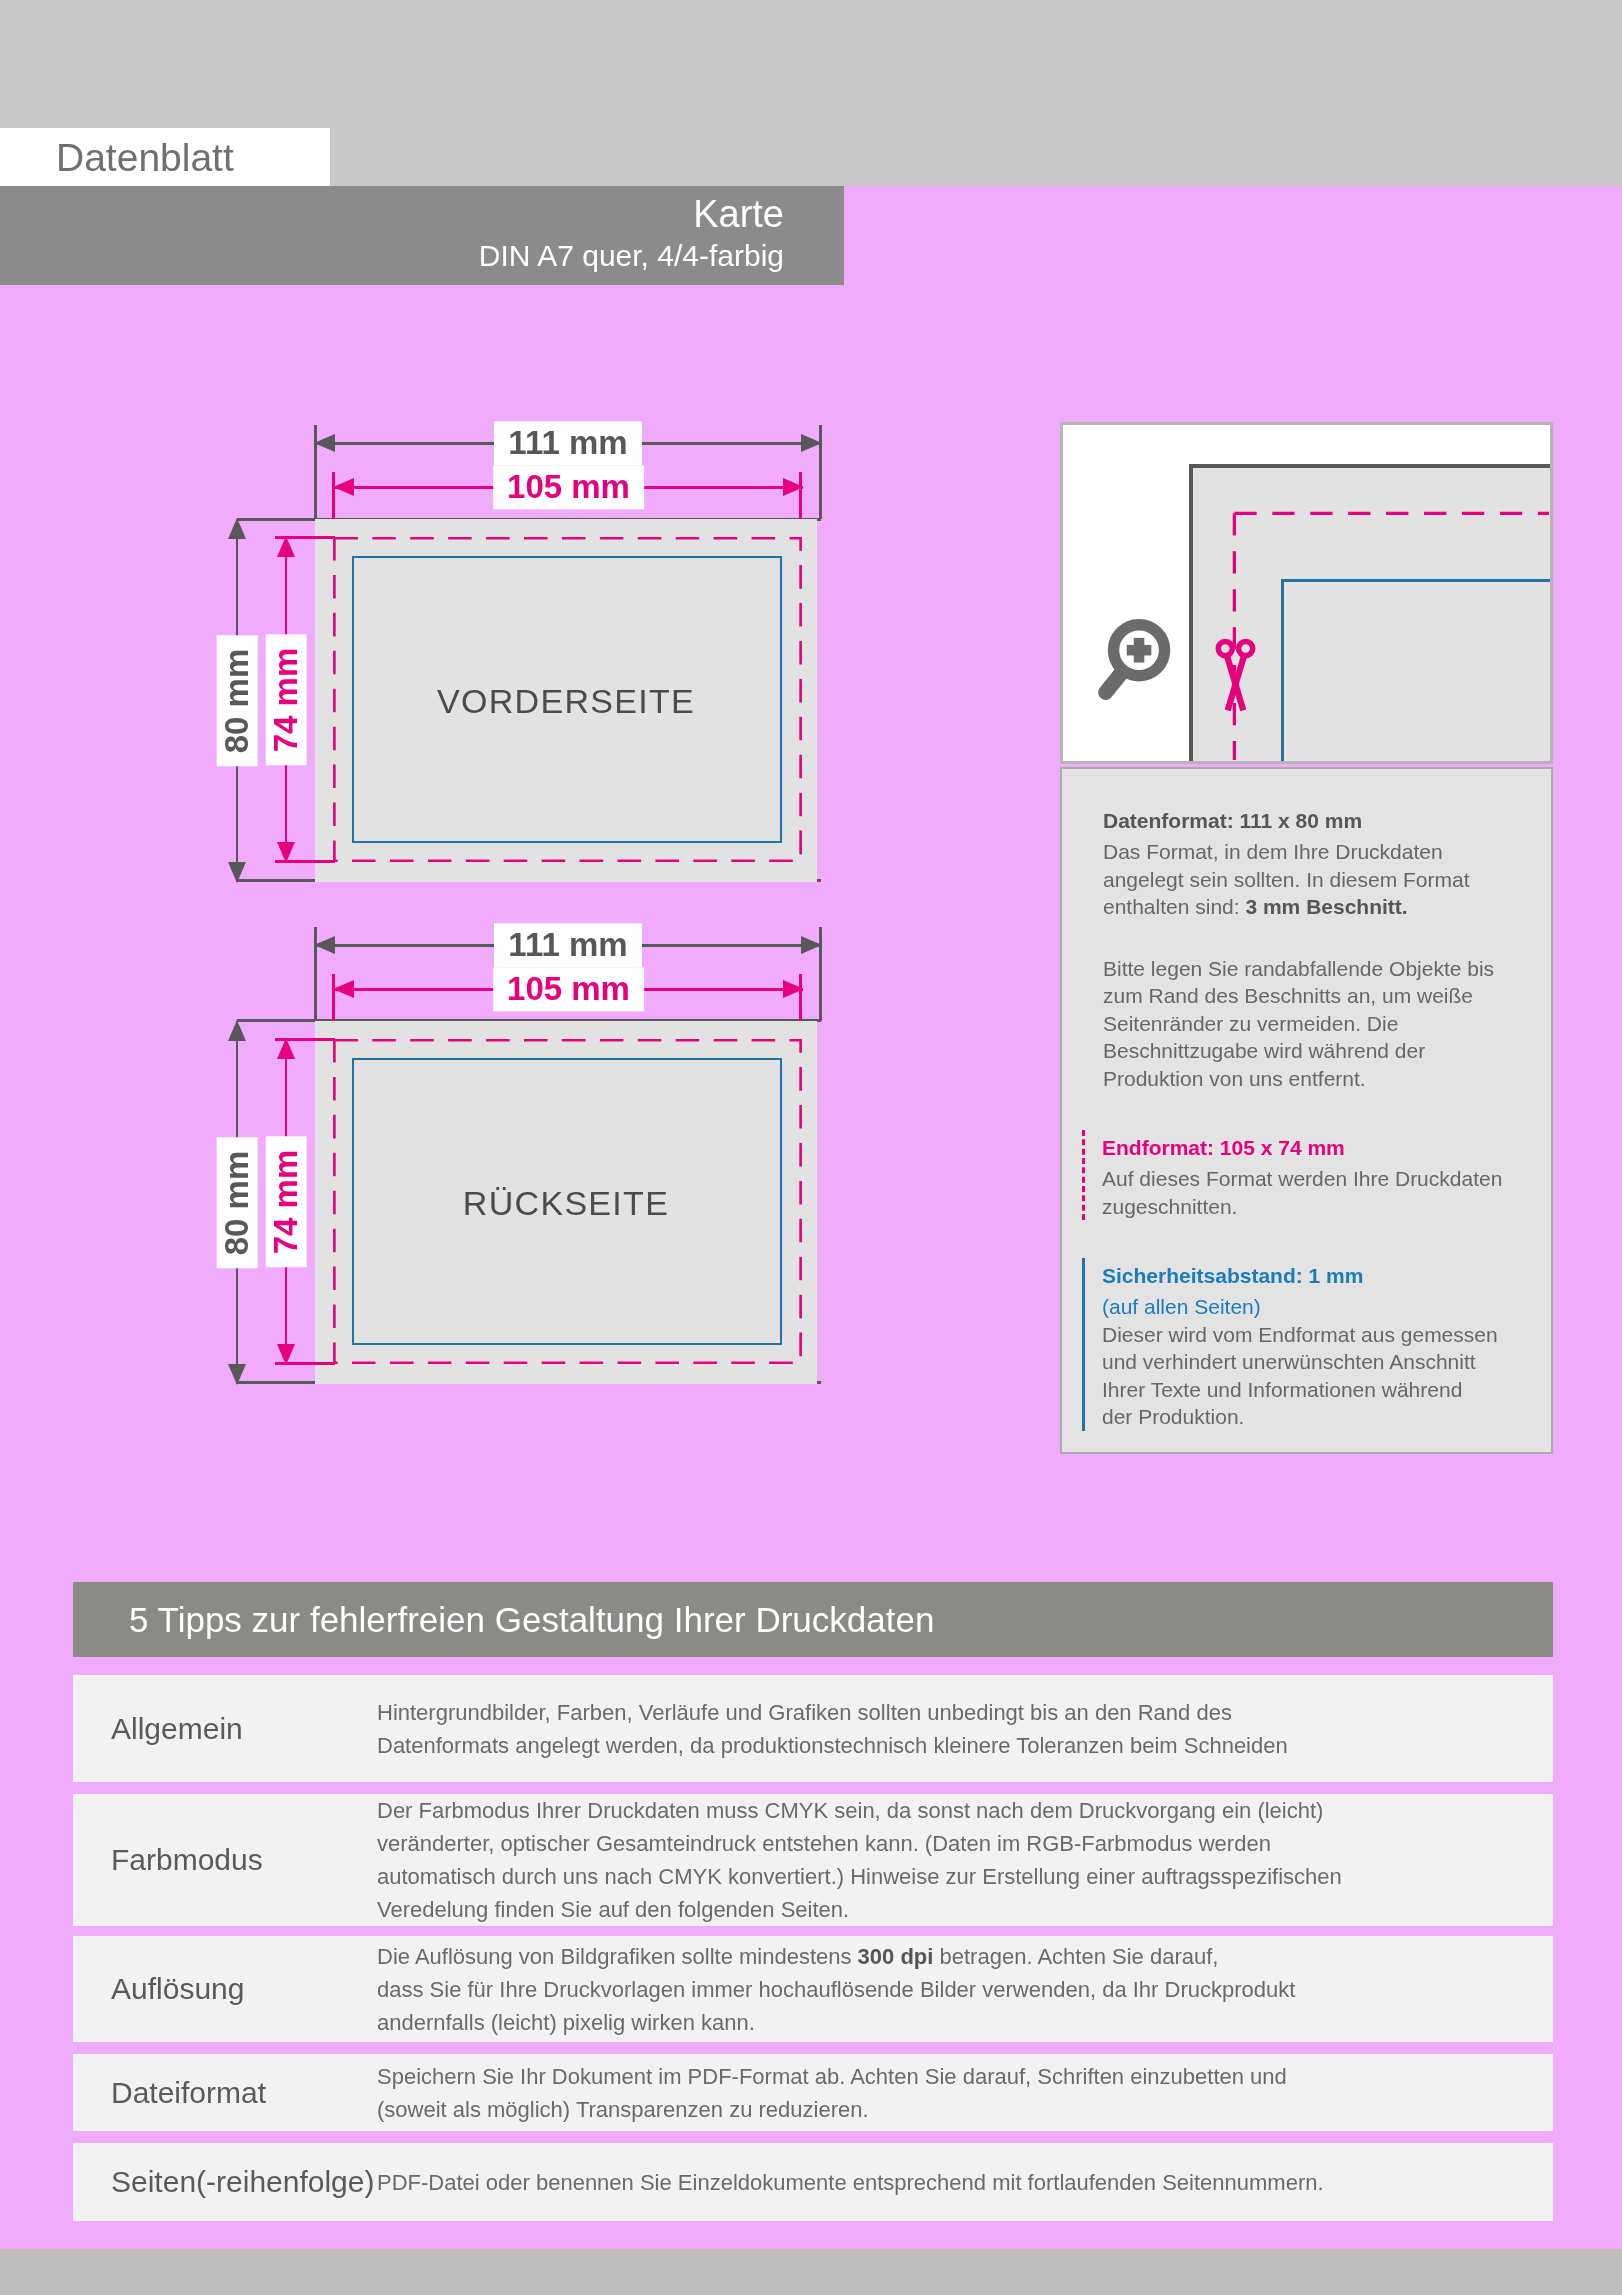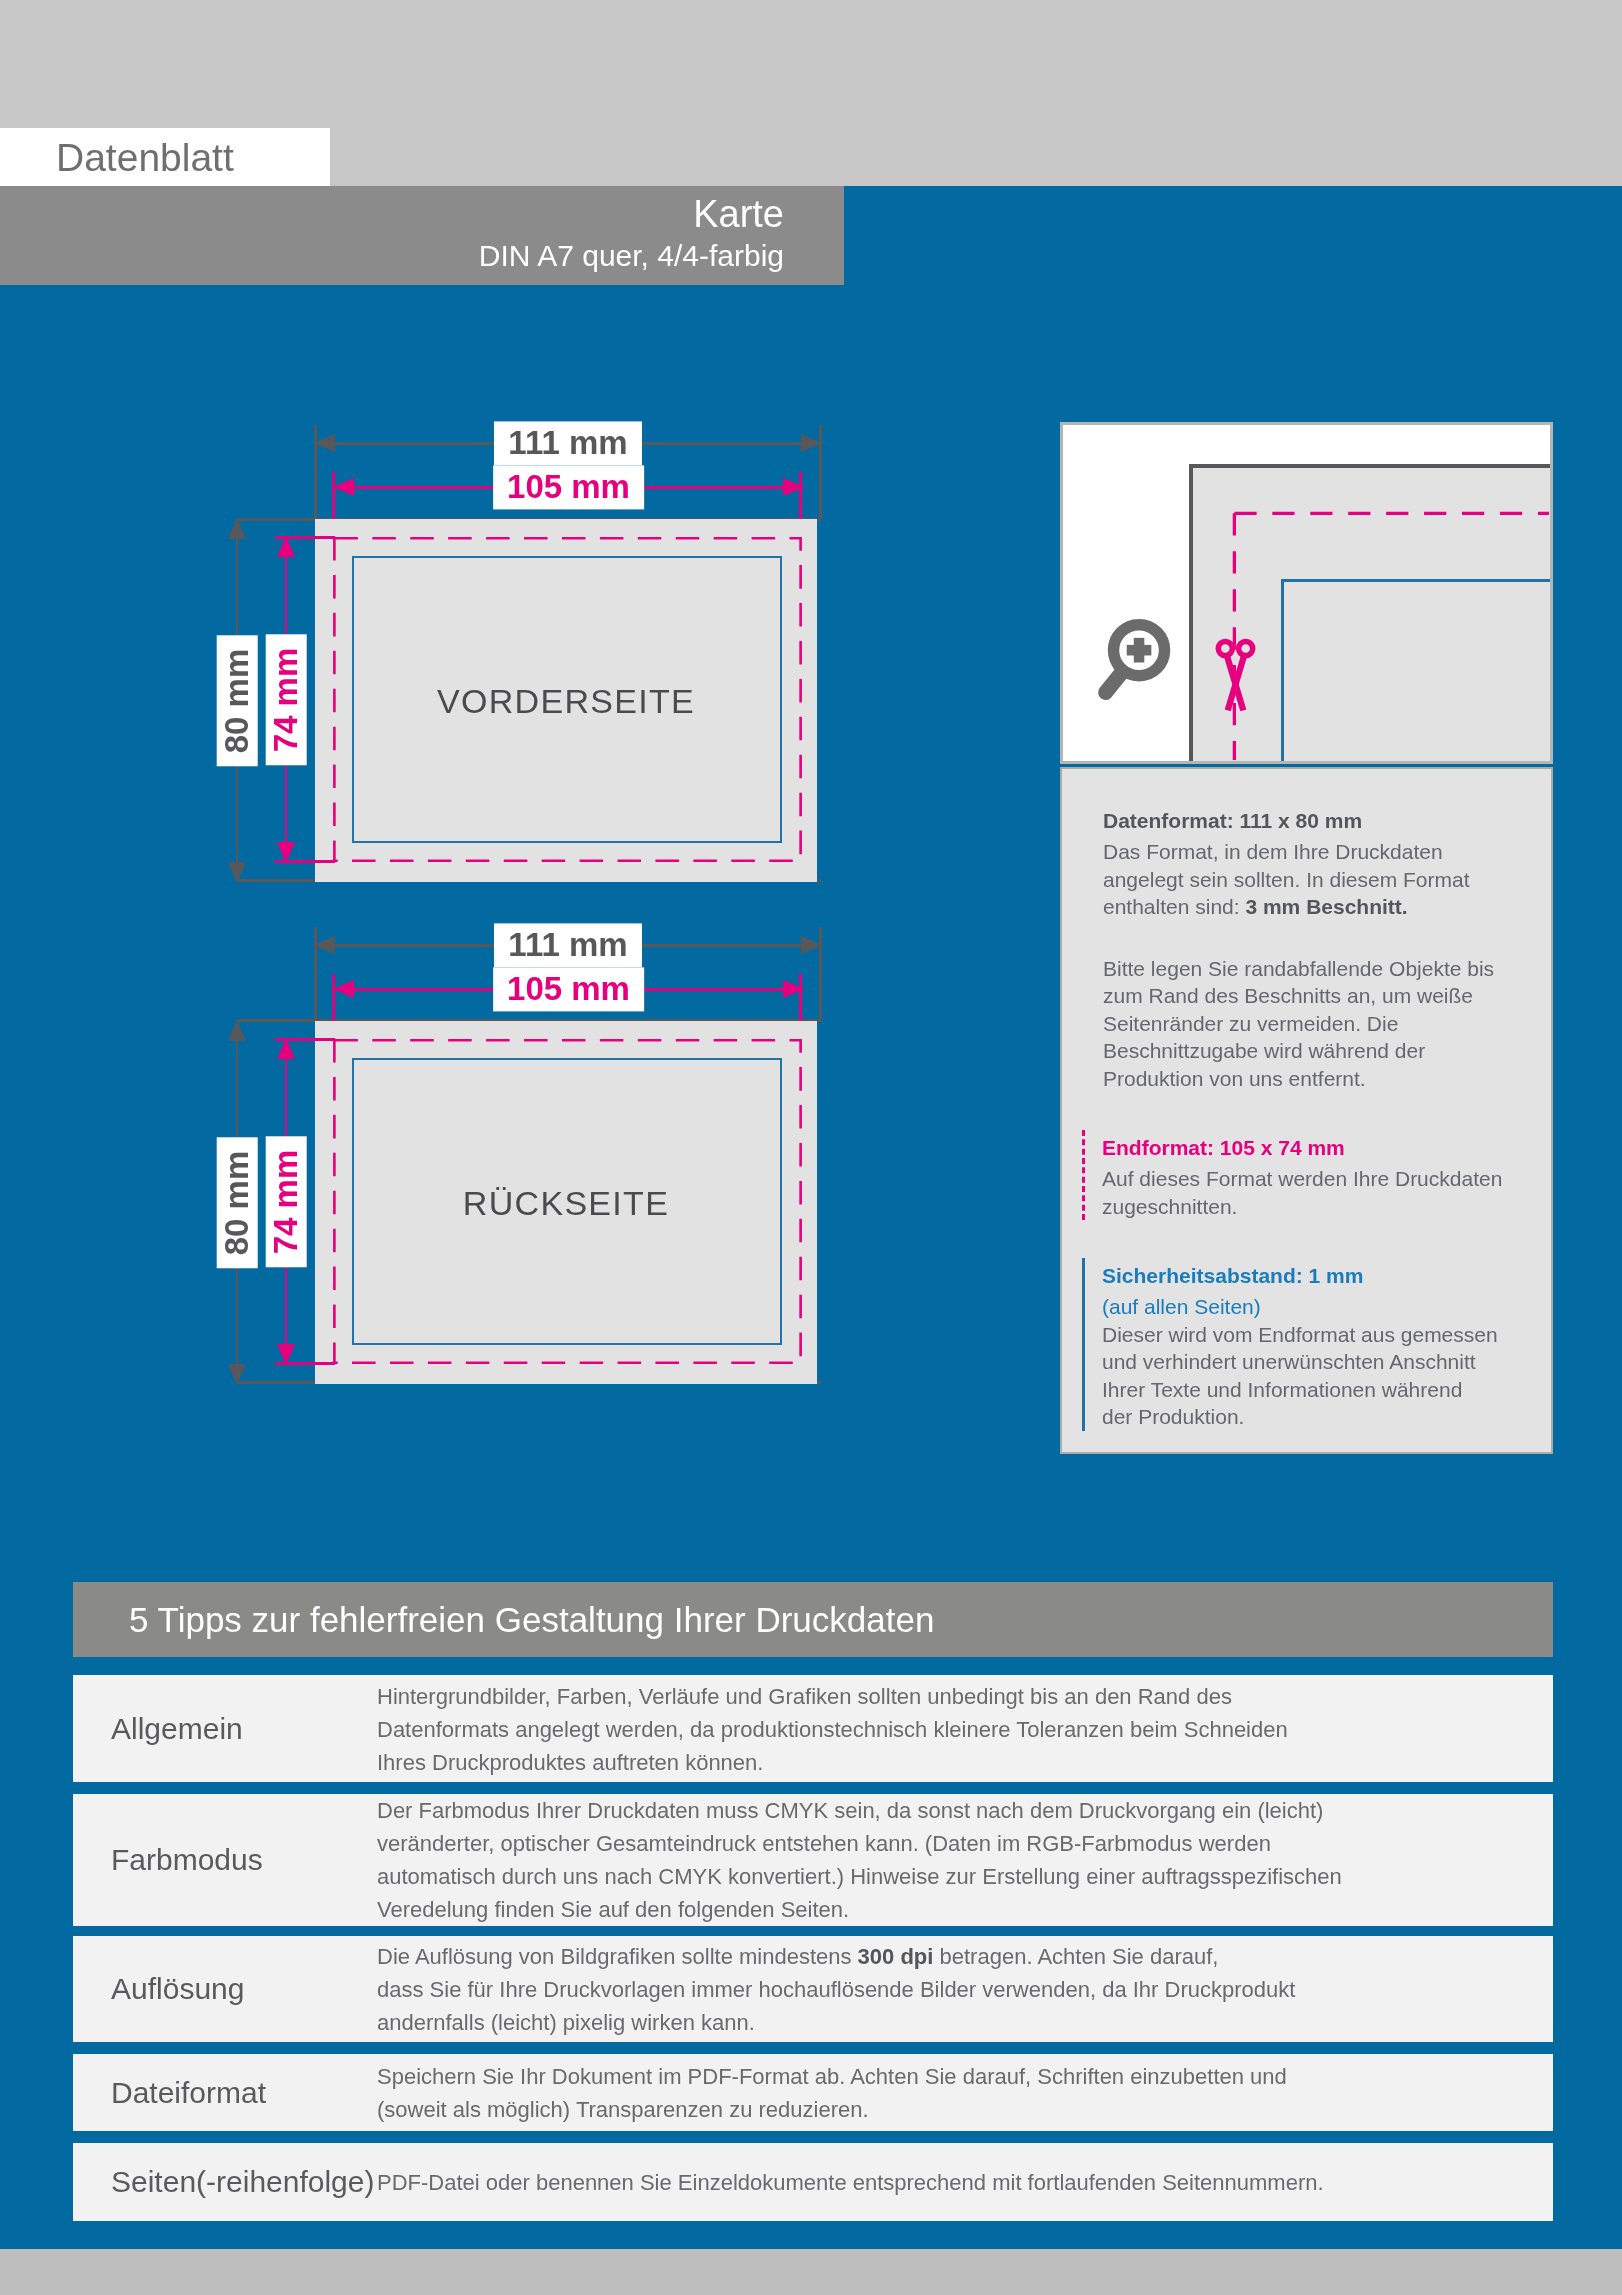--- a/index.html
+++ b/index.html
@@ -1,16 +1,16 @@
 <!DOCTYPE html>
 <html style="font-size:10.5px"><head>
 <meta charset="utf-8">
 <style>
   html,body{margin:0;padding:0;background:#ffffff;}
-  #page{position:relative;width:1623px;height:2295px;background:#0369a1;overflow:hidden;
+  #page{position:relative;width:1623px;height:2295px;background:#f0abfc;overflow:hidden;
         font-family:"Liberation Sans","DejaVu Sans",sans-serif;color:#58585a;}
   .abs{position:absolute;}
 
   
   .top-band{left:0;top:0;width:1623px;height:186px;background:#c7c7c7;}
   .datenblatt-box{left:0;top:128px;width:330px;height:59px;background:#ffffff;}
   .datenblatt-box span{position:absolute;left:56px;top:50%;transform:translateY(-50%);
         font-size:39px;color:#6f6f6f;}
   .title-bar{left:0;top:186px;width:844px;height:99px;background:#8b8b8b;color:#ffffff;}
   .title-bar .inner{position:absolute;right:60px;top:5.2px;text-align:right;}
@@ -250,21 +250,20 @@
 
   <div class="abs tips-bar">
     <span>5 Tipps zur fehlerfreien Gestaltung Ihrer Druckdaten</span>
   </div>
 
   <div class="abs tip-row" style="top:1675px;height:107px;">
     <div class="tip-label">Allgemein</div>
     <div class="tip-text">
         <div><span>Hintergrundbilder, Farben, Verläufe und Grafiken sollten unbedingt bis an den Rand des</span></div>
         <div><span>Datenformats angelegt werden, da produktionstechnisch kleinere Toleranzen beim Schneiden</span></div>
-        <div><span>Ihres Druckproduktes auftreten können.</span></div>
       </div>
   </div>
   <div class="abs tip-row" style="top:1794px;height:132px;">
     <div class="tip-label">Farbmodus</div>
     <div class="tip-text">
         <div><span>Der Farbmodus Ihrer Druckdaten muss CMYK sein, da sonst nach dem Druckvorgang ein (leicht)</span></div>
         <div><span>veränderter, optischer Gesamteindruck entstehen kann. (Daten im RGB-Farbmodus werden</span></div>
         <div><span>automatisch durch uns nach CMYK konvertiert.) Hinweise zur Erstellung einer auftragsspezifischen</span></div>
         <div><span>Veredelung finden Sie  auf den folgenden Seiten.</span></div>
       </div>

